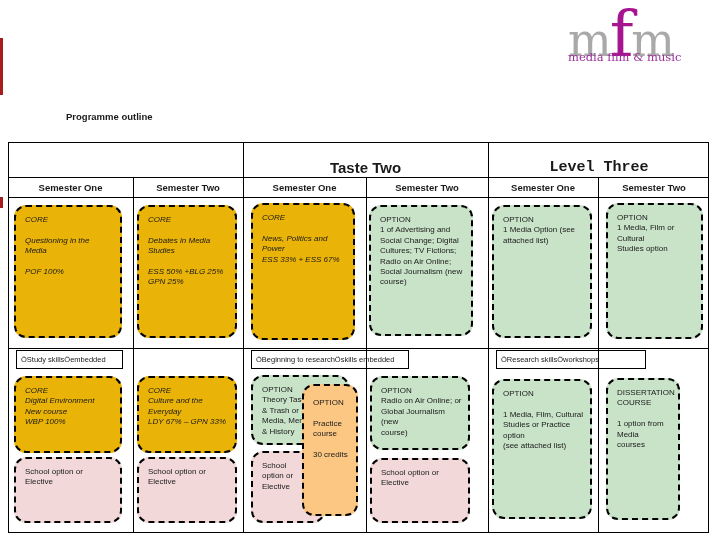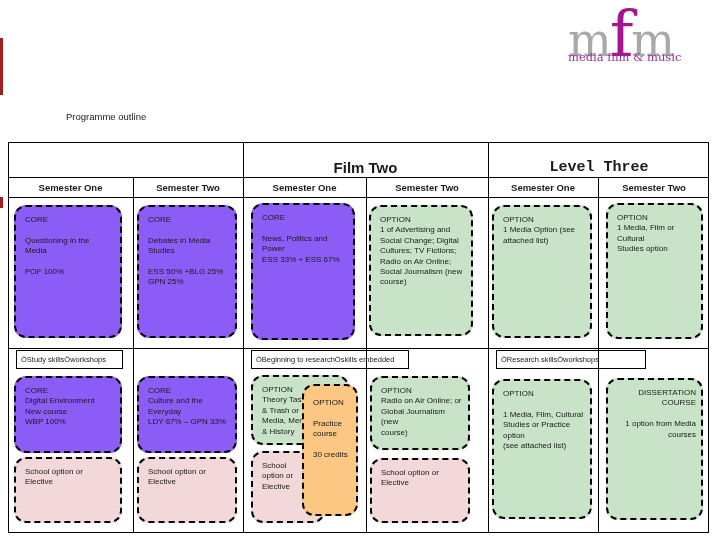--- a/index.html
+++ b/index.html
@@ -13,21 +13,21 @@
 
   
   .logo{position:absolute;top:2px;left:568px;width:122px;text-align:left;line-height:1;}
   .logo-letters{font-family:"DejaVu Serif",serif;letter-spacing:-2px;height:62px;}
   .logo-letters .lm{font-size:46px;color:#a9a9a9;vertical-align:baseline;}
   .logo-letters .lf{font-size:64px;color:#a6148f;vertical-align:baseline;}
   .logo-tagline{font-family:"DejaVu Serif",serif;font-size:11.5px;color:#9b2d9b;margin-top:-12px;}
 
   
   .title{position:absolute;left:42px;top:94px;font-size:12.5px;font-weight:bold;}
-  .subtitle{position:absolute;left:42px;top:111px;font-size:9.5px;font-weight:normal;padding-left:24px;}
+  .subtitle{position:absolute;left:42px;top:111px;font-size:9.5px;font-weight:bold;padding-left:24px;}
 
   
   .table-frame{position:absolute;left:8px;top:142px;width:701px;height:391px;
                border:1px solid #000;box-sizing:border-box;z-index:5;pointer-events:none;}
   .hline,.vline{position:absolute;background:#000;z-index:5;}
   .hline{height:1px;left:8px;width:701px;}
   .h1{top:177px;} .h2{top:197px;} .h3{top:348px;}
   .vline{width:1px;}
   .v-l2{left:243px;top:142px;height:391px;}
   .v-l3{left:488px;top:142px;height:391px;}
@@ -41,42 +41,42 @@
   .lh1{left:8px;width:235px;} .lh2{left:243px;width:245px;} .lh3{left:488px;width:222px;font-family:Liberation Mono, monospace;}
   .sem-h{position:absolute;top:177px;height:20px;display:flex;align-items:center;
          justify-content:center;font-size:9.5px;font-weight:bold;}
   .sh1{left:8px;width:125px;}  .sh2{left:133px;width:110px;}
   .sh3{left:243px;width:123px;}.sh4{left:366px;width:122px;}
   .sh5{left:488px;width:110px;}.sh6{left:598px;width:112px;}
 
   
   .cbox{position:absolute;border:2px dashed #000;border-radius:12px;box-sizing:border-box;
         font-size:8px;line-height:1.3;padding:8px 5px 5px 9px;white-space:pre-line;z-index:2;}
-  .blue{background:#8b5cf6;} .green{background:#c8e3c8;}
+  .blue{background:#eab308;font-style:italic;} .green{background:#c8e3c8;}
   .pink{background:#f2d8d8;} .orange{background:#fbc783;z-index:3;}
 
   .b1{left:14px;top:205px;width:108px;height:133px;}
   .b2{left:137px;top:205px;width:100px;height:133px;}
   .b3{left:251px;top:203px;width:104px;height:137px;}
   .b4{left:369px;top:205px;width:104px;height:131px;}
   .b5{left:492px;top:205px;width:100px;height:133px;}
   .b6{left:606px;top:203px;width:97px;height:136px;}
 
   .c1{left:14px;top:376px;width:108px;height:77px;}
   .p1{left:14px;top:457px;width:108px;height:66px;}
   .c2{left:137px;top:376px;width:100px;height:77px;}
   .p2{left:137px;top:457px;width:100px;height:66px;}
 
   .g3{left:251px;top:375px;width:98px;height:70px;}
   .o3{left:302px;top:384px;width:56px;height:132px;padding-top:12px;}
   .p3{left:251px;top:451px;width:74px;height:72px;}
   .g4{left:370px;top:376px;width:100px;height:74px;}
   .p4{left:370px;top:458px;width:100px;height:65px;}
   .g5{left:492px;top:379px;width:100px;height:140px;}
-  .g6{left:606px;top:378px;width:97px;height:142px;text-align:right;}
+  .g6{left:606px;top:378px;width:74px;height:142px;}
 
   
   .skill{position:absolute;top:350px;height:19px;border:1px solid #000;box-sizing:border-box;
          font-size:7.5px;line-height:17px;padding:0 4px;white-space:nowrap;z-index:4;overflow:hidden;}
   .sk1{left:16px;width:107px;}
   .sk2{left:251px;width:158px;}
   .sk3{left:496px;width:150px;}
 </style>
 </head>
 <body>
@@ -86,21 +86,21 @@
   <div class="red-mark m1"></div>
   <div class="red-mark m2"></div>
 
   <div class="logo">
     <div class="logo-letters"><span class="lm">m</span><span class="lf">f</span><span class="lm">m</span></div>
     <div class="logo-tagline">media film &amp; music</div>
   </div>
 
   <div class="subtitle">Programme outline</div>
 
-  <div class="level-h lh2">Film Two</div>
+  <div class="level-h lh2">Taste Two</div>
   <div class="level-h lh3">Level Three</div>
 
   <div class="sem-h sh1">Semester One</div>
   <div class="sem-h sh2">Semester Two</div>
   <div class="sem-h sh3">Semester One</div>
   <div class="sem-h sh4">Semester Two</div>
   <div class="sem-h sh5">Semester One</div>
   <div class="sem-h sh6">Semester Two</div>
 
   <div class="cbox blue b1">CORE
@@ -128,21 +128,21 @@
 Radio on Air Online;
 Social Journalism (new
 course)</div>
   <div class="cbox green b5">OPTION
 1 Media Option (see
 attached list)</div>
   <div class="cbox green b6">OPTION
 1 Media, Film or Cultural
 Studies option</div>
 
-  <div class="skill sk1">ÖStudy skillsÖworkshops</div>
+  <div class="skill sk1">ÖStudy skillsÖembedded</div>
   <div class="skill sk2">ÖBeginning to researchÖskills embedded</div>
   <div class="skill sk3">ÖResearch skillsÖworkshops</div>
 
   <div class="cbox blue c1">CORE
 Digital Environment
 New course
 WBP 100%</div>
   <div class="cbox pink p1">School option or
 Elective</div>
   <div class="cbox blue c2">CORE

